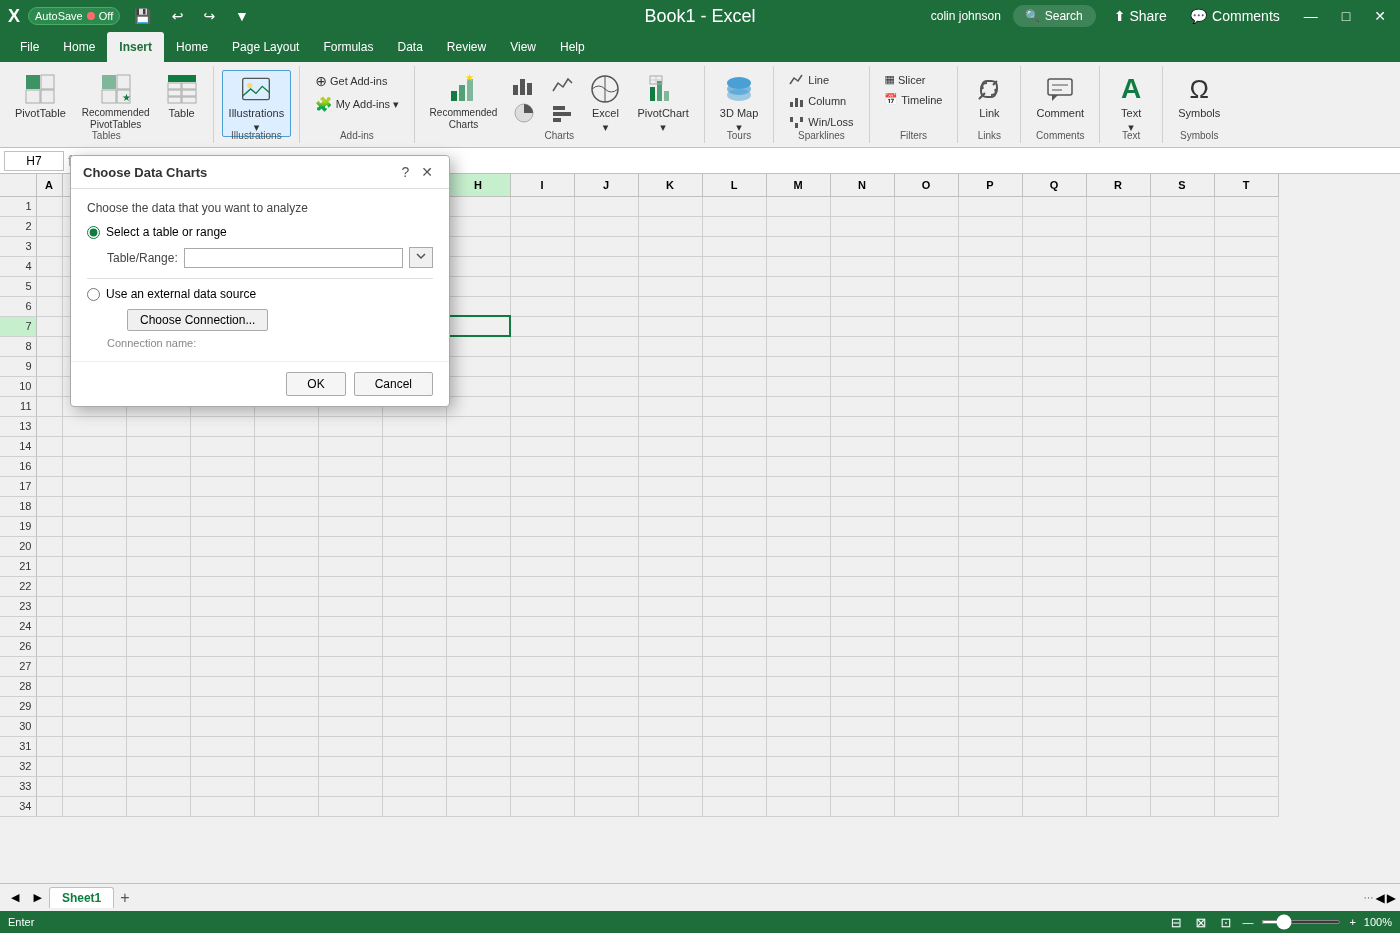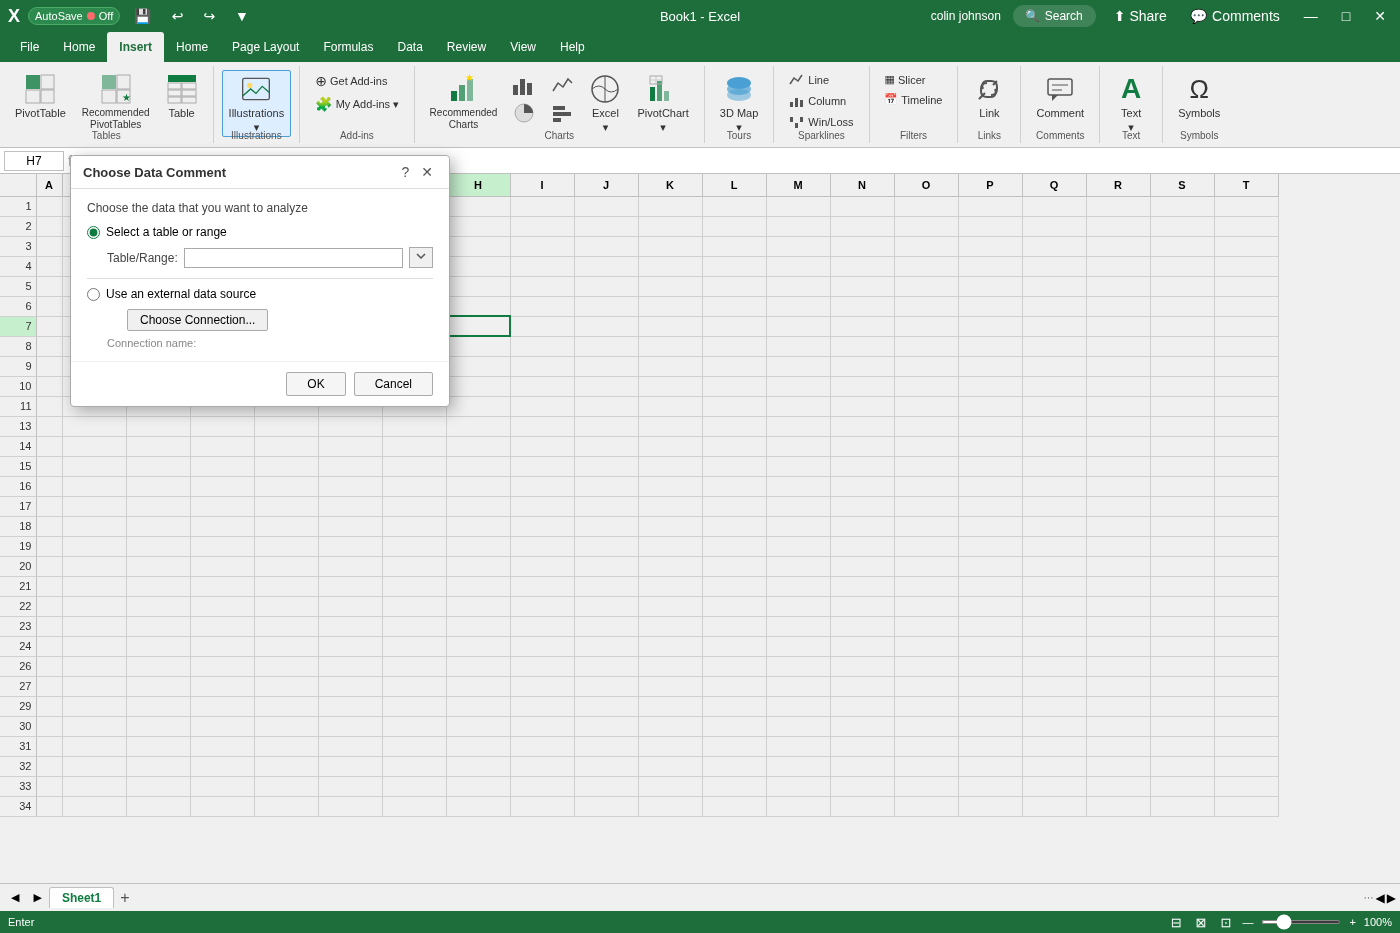--- a/index.html
+++ b/index.html
@@ -9,21 +9,21 @@
     .title-bar {
       background: #1e6e3c;
       color: white;
       height: 32px;
       display: flex;
       align-items: center;
       padding: 0 8px;
       justify-content: space-between;
     }
     .title-bar-left { display: flex; align-items: center; gap: 8px; }
-    .title-bar-center { position: absolute; left: 50%; transform: translateX(-50%); font-size: 13px; }
+    .title-bar-center { position: absolute; left: 50%; transform: translateX(-50%); font-size: 18px; }
     .title-bar-right { display: flex; align-items: center; gap: 12px; font-size: 12px; }
     .autosave-toggle {
       background: #2d8a4e;
       border: 1px solid #4aaa66;
       border-radius: 10px;
       padding: 2px 6px;
       font-size: 11px;
       display: flex; align-items: center; gap: 4px;
     }
     .autosave-toggle .toggle-dot {
@@ -940,43 +940,20 @@
             <td style="border-right: 1px solid rgb(208, 208, 208); border-bottom: 1px solid rgb(208, 208, 208); height: 20px; padding: 0px 2px; font-size: 12px; width: 64px;"></td>
             <td style="border-right: 1px solid rgb(208, 208, 208); border-bottom: 1px solid rgb(208, 208, 208); height: 20px; padding: 0px 2px; font-size: 12px; width: 64px;"></td>
             <td style="border-right: 1px solid rgb(208, 208, 208); border-bottom: 1px solid rgb(208, 208, 208); height: 20px; padding: 0px 2px; font-size: 12px; width: 64px;"></td>
             <td style="border-right: 1px solid rgb(208, 208, 208); border-bottom: 1px solid rgb(208, 208, 208); height: 20px; padding: 0px 2px; font-size: 12px; width: 64px;"></td>
             <td style="border-right: 1px solid rgb(208, 208, 208); border-bottom: 1px solid rgb(208, 208, 208); height: 20px; padding: 0px 2px; font-size: 12px; width: 64px;"></td>
             <td style="border-right: 1px solid rgb(208, 208, 208); border-bottom: 1px solid rgb(208, 208, 208); height: 20px; padding: 0px 2px; font-size: 12px; width: 64px;"></td>
             <td style="border-right: 1px solid rgb(208, 208, 208); border-bottom: 1px solid rgb(208, 208, 208); height: 20px; padding: 0px 2px; font-size: 12px; width: 64px;"></td>
             <td style="border-right: 1px solid rgb(208, 208, 208); border-bottom: 1px solid rgb(208, 208, 208); height: 20px; padding: 0px 2px; font-size: 12px; width: 64px;"></td>
           </tr>
           <tr>
-            <th style="background: rgb(240, 240, 240); border-right: 1px solid rgb(192, 192, 192); border-bottom: 1px solid rgb(208, 208, 208); text-align: right; padding-right: 4px; font-size: 11px; font-weight: normal; width: 36px; color: rgb(51, 51, 51);">15</th>
-            <td style="border-right: 1px solid rgb(208, 208, 208); border-bottom: 1px solid rgb(208, 208, 208); height: 20px; padding: 0px 2px; font-size: 12px; width: 26px;"></td>
-            <td style="border-right: 1px solid rgb(208, 208, 208); border-bottom: 1px solid rgb(208, 208, 208); height: 20px; padding: 0px 2px; font-size: 12px; width: 64px;"></td>
-            <td style="border-right: 1px solid rgb(208, 208, 208); border-bottom: 1px solid rgb(208, 208, 208); height: 20px; padding: 0px 2px; font-size: 12px; width: 64px;"></td>
-            <td style="border-right: 1px solid rgb(208, 208, 208); border-bottom: 1px solid rgb(208, 208, 208); height: 20px; padding: 0px 2px; font-size: 12px; width: 64px;"></td>
-            <td style="border-right: 1px solid rgb(208, 208, 208); border-bottom: 1px solid rgb(208, 208, 208); height: 20px; padding: 0px 2px; font-size: 12px; width: 64px;"></td>
-            <td style="border-right: 1px solid rgb(208, 208, 208); border-bottom: 1px solid rgb(208, 208, 208); height: 20px; padding: 0px 2px; font-size: 12px; width: 64px;"></td>
-            <td style="border-right: 1px solid rgb(208, 208, 208); border-bottom: 1px solid rgb(208, 208, 208); height: 20px; padding: 0px 2px; font-size: 12px; width: 64px;"></td>
-            <td style="border-right: 1px solid rgb(208, 208, 208); border-bottom: 1px solid rgb(208, 208, 208); height: 20px; padding: 0px 2px; font-size: 12px; width: 64px;"></td>
-            <td style="border-right: 1px solid rgb(208, 208, 208); border-bottom: 1px solid rgb(208, 208, 208); height: 20px; padding: 0px 2px; font-size: 12px; width: 64px;"></td>
-            <td style="border-right: 1px solid rgb(208, 208, 208); border-bottom: 1px solid rgb(208, 208, 208); height: 20px; padding: 0px 2px; font-size: 12px; width: 64px;"></td>
-            <td style="border-right: 1px solid rgb(208, 208, 208); border-bottom: 1px solid rgb(208, 208, 208); height: 20px; padding: 0px 2px; font-size: 12px; width: 64px;"></td>
-            <td style="border-right: 1px solid rgb(208, 208, 208); border-bottom: 1px solid rgb(208, 208, 208); height: 20px; padding: 0px 2px; font-size: 12px; width: 64px;"></td>
-            <td style="border-right: 1px solid rgb(208, 208, 208); border-bottom: 1px solid rgb(208, 208, 208); height: 20px; padding: 0px 2px; font-size: 12px; width: 64px;"></td>
-            <td style="border-right: 1px solid rgb(208, 208, 208); border-bottom: 1px solid rgb(208, 208, 208); height: 20px; padding: 0px 2px; font-size: 12px; width: 64px;"></td>
-            <td style="border-right: 1px solid rgb(208, 208, 208); border-bottom: 1px solid rgb(208, 208, 208); height: 20px; padding: 0px 2px; font-size: 12px; width: 64px;"></td>
-            <td style="border-right: 1px solid rgb(208, 208, 208); border-bottom: 1px solid rgb(208, 208, 208); height: 20px; padding: 0px 2px; font-size: 12px; width: 64px;"></td>
-            <td style="border-right: 1px solid rgb(208, 208, 208); border-bottom: 1px solid rgb(208, 208, 208); height: 20px; padding: 0px 2px; font-size: 12px; width: 64px;"></td>
-            <td style="border-right: 1px solid rgb(208, 208, 208); border-bottom: 1px solid rgb(208, 208, 208); height: 20px; padding: 0px 2px; font-size: 12px; width: 64px;"></td>
-            <td style="border-right: 1px solid rgb(208, 208, 208); border-bottom: 1px solid rgb(208, 208, 208); height: 20px; padding: 0px 2px; font-size: 12px; width: 64px;"></td>
-            <td style="border-right: 1px solid rgb(208, 208, 208); border-bottom: 1px solid rgb(208, 208, 208); height: 20px; padding: 0px 2px; font-size: 12px; width: 64px;"></td>
-          </tr>
-          <tr>
             <th style="background: rgb(240, 240, 240); border-right: 1px solid rgb(192, 192, 192); border-bottom: 1px solid rgb(208, 208, 208); text-align: right; padding-right: 4px; font-size: 11px; font-weight: normal; width: 36px; color: rgb(51, 51, 51);">16</th>
             <td style="border-right: 1px solid rgb(208, 208, 208); border-bottom: 1px solid rgb(208, 208, 208); height: 20px; padding: 0px 2px; font-size: 12px; width: 26px;"></td>
             <td style="border-right: 1px solid rgb(208, 208, 208); border-bottom: 1px solid rgb(208, 208, 208); height: 20px; padding: 0px 2px; font-size: 12px; width: 64px;"></td>
             <td style="border-right: 1px solid rgb(208, 208, 208); border-bottom: 1px solid rgb(208, 208, 208); height: 20px; padding: 0px 2px; font-size: 12px; width: 64px;"></td>
             <td style="border-right: 1px solid rgb(208, 208, 208); border-bottom: 1px solid rgb(208, 208, 208); height: 20px; padding: 0px 2px; font-size: 12px; width: 64px;"></td>
             <td style="border-right: 1px solid rgb(208, 208, 208); border-bottom: 1px solid rgb(208, 208, 208); height: 20px; padding: 0px 2px; font-size: 12px; width: 64px;"></td>
             <td style="border-right: 1px solid rgb(208, 208, 208); border-bottom: 1px solid rgb(208, 208, 208); height: 20px; padding: 0px 2px; font-size: 12px; width: 64px;"></td>
             <td style="border-right: 1px solid rgb(208, 208, 208); border-bottom: 1px solid rgb(208, 208, 208); height: 20px; padding: 0px 2px; font-size: 12px; width: 64px;"></td>
             <td style="border-right: 1px solid rgb(208, 208, 208); border-bottom: 1px solid rgb(208, 208, 208); height: 20px; padding: 0px 2px; font-size: 12px; width: 64px;"></td>
             <td style="border-right: 1px solid rgb(208, 208, 208); border-bottom: 1px solid rgb(208, 208, 208); height: 20px; padding: 0px 2px; font-size: 12px; width: 64px;"></td>
@@ -1194,20 +1171,43 @@
             <td style="border-right: 1px solid rgb(208, 208, 208); border-bottom: 1px solid rgb(208, 208, 208); height: 20px; padding: 0px 2px; font-size: 12px; width: 64px;"></td>
             <td style="border-right: 1px solid rgb(208, 208, 208); border-bottom: 1px solid rgb(208, 208, 208); height: 20px; padding: 0px 2px; font-size: 12px; width: 64px;"></td>
             <td style="border-right: 1px solid rgb(208, 208, 208); border-bottom: 1px solid rgb(208, 208, 208); height: 20px; padding: 0px 2px; font-size: 12px; width: 64px;"></td>
             <td style="border-right: 1px solid rgb(208, 208, 208); border-bottom: 1px solid rgb(208, 208, 208); height: 20px; padding: 0px 2px; font-size: 12px; width: 64px;"></td>
             <td style="border-right: 1px solid rgb(208, 208, 208); border-bottom: 1px solid rgb(208, 208, 208); height: 20px; padding: 0px 2px; font-size: 12px; width: 64px;"></td>
             <td style="border-right: 1px solid rgb(208, 208, 208); border-bottom: 1px solid rgb(208, 208, 208); height: 20px; padding: 0px 2px; font-size: 12px; width: 64px;"></td>
             <td style="border-right: 1px solid rgb(208, 208, 208); border-bottom: 1px solid rgb(208, 208, 208); height: 20px; padding: 0px 2px; font-size: 12px; width: 64px;"></td>
           </tr>
           <tr>
             <th style="background: rgb(240, 240, 240); border-right: 1px solid rgb(192, 192, 192); border-bottom: 1px solid rgb(208, 208, 208); text-align: right; padding-right: 4px; font-size: 11px; font-weight: normal; width: 36px; color: rgb(51, 51, 51);">27</th>
+            <td style="border-right: 1px solid rgb(208, 208, 208); border-bottom: 1px solid rgb(208, 208, 208); height: 20px; padding: 0px 2px; font-size: 12px; width: 26px;"></td>
+            <td style="border-right: 1px solid rgb(208, 208, 208); border-bottom: 1px solid rgb(208, 208, 208); height: 20px; padding: 0px 2px; font-size: 12px; width: 64px;"></td>
+            <td style="border-right: 1px solid rgb(208, 208, 208); border-bottom: 1px solid rgb(208, 208, 208); height: 20px; padding: 0px 2px; font-size: 12px; width: 64px;"></td>
+            <td style="border-right: 1px solid rgb(208, 208, 208); border-bottom: 1px solid rgb(208, 208, 208); height: 20px; padding: 0px 2px; font-size: 12px; width: 64px;"></td>
+            <td style="border-right: 1px solid rgb(208, 208, 208); border-bottom: 1px solid rgb(208, 208, 208); height: 20px; padding: 0px 2px; font-size: 12px; width: 64px;"></td>
+            <td style="border-right: 1px solid rgb(208, 208, 208); border-bottom: 1px solid rgb(208, 208, 208); height: 20px; padding: 0px 2px; font-size: 12px; width: 64px;"></td>
+            <td style="border-right: 1px solid rgb(208, 208, 208); border-bottom: 1px solid rgb(208, 208, 208); height: 20px; padding: 0px 2px; font-size: 12px; width: 64px;"></td>
+            <td style="border-right: 1px solid rgb(208, 208, 208); border-bottom: 1px solid rgb(208, 208, 208); height: 20px; padding: 0px 2px; font-size: 12px; width: 64px;"></td>
+            <td style="border-right: 1px solid rgb(208, 208, 208); border-bottom: 1px solid rgb(208, 208, 208); height: 20px; padding: 0px 2px; font-size: 12px; width: 64px;"></td>
+            <td style="border-right: 1px solid rgb(208, 208, 208); border-bottom: 1px solid rgb(208, 208, 208); height: 20px; padding: 0px 2px; font-size: 12px; width: 64px;"></td>
+            <td style="border-right: 1px solid rgb(208, 208, 208); border-bottom: 1px solid rgb(208, 208, 208); height: 20px; padding: 0px 2px; font-size: 12px; width: 64px;"></td>
+            <td style="border-right: 1px solid rgb(208, 208, 208); border-bottom: 1px solid rgb(208, 208, 208); height: 20px; padding: 0px 2px; font-size: 12px; width: 64px;"></td>
+            <td style="border-right: 1px solid rgb(208, 208, 208); border-bottom: 1px solid rgb(208, 208, 208); height: 20px; padding: 0px 2px; font-size: 12px; width: 64px;"></td>
+            <td style="border-right: 1px solid rgb(208, 208, 208); border-bottom: 1px solid rgb(208, 208, 208); height: 20px; padding: 0px 2px; font-size: 12px; width: 64px;"></td>
+            <td style="border-right: 1px solid rgb(208, 208, 208); border-bottom: 1px solid rgb(208, 208, 208); height: 20px; padding: 0px 2px; font-size: 12px; width: 64px;"></td>
+            <td style="border-right: 1px solid rgb(208, 208, 208); border-bottom: 1px solid rgb(208, 208, 208); height: 20px; padding: 0px 2px; font-size: 12px; width: 64px;"></td>
+            <td style="border-right: 1px solid rgb(208, 208, 208); border-bottom: 1px solid rgb(208, 208, 208); height: 20px; padding: 0px 2px; font-size: 12px; width: 64px;"></td>
+            <td style="border-right: 1px solid rgb(208, 208, 208); border-bottom: 1px solid rgb(208, 208, 208); height: 20px; padding: 0px 2px; font-size: 12px; width: 64px;"></td>
+            <td style="border-right: 1px solid rgb(208, 208, 208); border-bottom: 1px solid rgb(208, 208, 208); height: 20px; padding: 0px 2px; font-size: 12px; width: 64px;"></td>
+            <td style="border-right: 1px solid rgb(208, 208, 208); border-bottom: 1px solid rgb(208, 208, 208); height: 20px; padding: 0px 2px; font-size: 12px; width: 64px;"></td>
+          </tr>
+          <tr>
+            <th style="background: rgb(240, 240, 240); border-right: 1px solid rgb(192, 192, 192); border-bottom: 1px solid rgb(208, 208, 208); text-align: right; padding-right: 4px; font-size: 11px; font-weight: normal; width: 36px; color: rgb(51, 51, 51);">28</th>
             <td style="border-right: 1px solid rgb(208, 208, 208); border-bottom: 1px solid rgb(208, 208, 208); height: 20px; padding: 0px 2px; font-size: 12px; width: 26px;"></td>
             <td style="border-right: 1px solid rgb(208, 208, 208); border-bottom: 1px solid rgb(208, 208, 208); height: 20px; padding: 0px 2px; font-size: 12px; width: 64px;"></td>
             <td style="border-right: 1px solid rgb(208, 208, 208); border-bottom: 1px solid rgb(208, 208, 208); height: 20px; padding: 0px 2px; font-size: 12px; width: 64px;"></td>
             <td style="border-right: 1px solid rgb(208, 208, 208); border-bottom: 1px solid rgb(208, 208, 208); height: 20px; padding: 0px 2px; font-size: 12px; width: 64px;"></td>
             <td style="border-right: 1px solid rgb(208, 208, 208); border-bottom: 1px solid rgb(208, 208, 208); height: 20px; padding: 0px 2px; font-size: 12px; width: 64px;"></td>
             <td style="border-right: 1px solid rgb(208, 208, 208); border-bottom: 1px solid rgb(208, 208, 208); height: 20px; padding: 0px 2px; font-size: 12px; width: 64px;"></td>
             <td style="border-right: 1px solid rgb(208, 208, 208); border-bottom: 1px solid rgb(208, 208, 208); height: 20px; padding: 0px 2px; font-size: 12px; width: 64px;"></td>
             <td style="border-right: 1px solid rgb(208, 208, 208); border-bottom: 1px solid rgb(208, 208, 208); height: 20px; padding: 0px 2px; font-size: 12px; width: 64px;"></td>
             <td style="border-right: 1px solid rgb(208, 208, 208); border-bottom: 1px solid rgb(208, 208, 208); height: 20px; padding: 0px 2px; font-size: 12px; width: 64px;"></td>
             <td style="border-right: 1px solid rgb(208, 208, 208); border-bottom: 1px solid rgb(208, 208, 208); height: 20px; padding: 0px 2px; font-size: 12px; width: 64px;"></td>
@@ -1386,21 +1386,21 @@
     <button class="view-btn" title="Page Break Preview">⊡</button>
     <span style="cursor:pointer;">—</span>
     <input type="range" class="zoom-slider" min="10" max="400" value="100" style="">
     <span style="cursor:pointer;">+</span>
     <span>100%</span>
   </div>
 </div>
 
 <div class="dialog">
   <div class="dialog-title-bar">
-    <span class="dialog-title">Choose Data Comment</span>
+    <span class="dialog-title">Choose Data Charts</span>
     <div class="dialog-title-btns">
       <button class="dialog-title-btn">?</button>
       <button class="dialog-title-btn">✕</button>
     </div>
   </div>
   <div class="dialog-body">
     <div class="dialog-description">Choose the data that you want to analyze</div>
 
     <div class="radio-row">
       <input type="radio" id="radio-table" name="data-source" checked="" style="">

